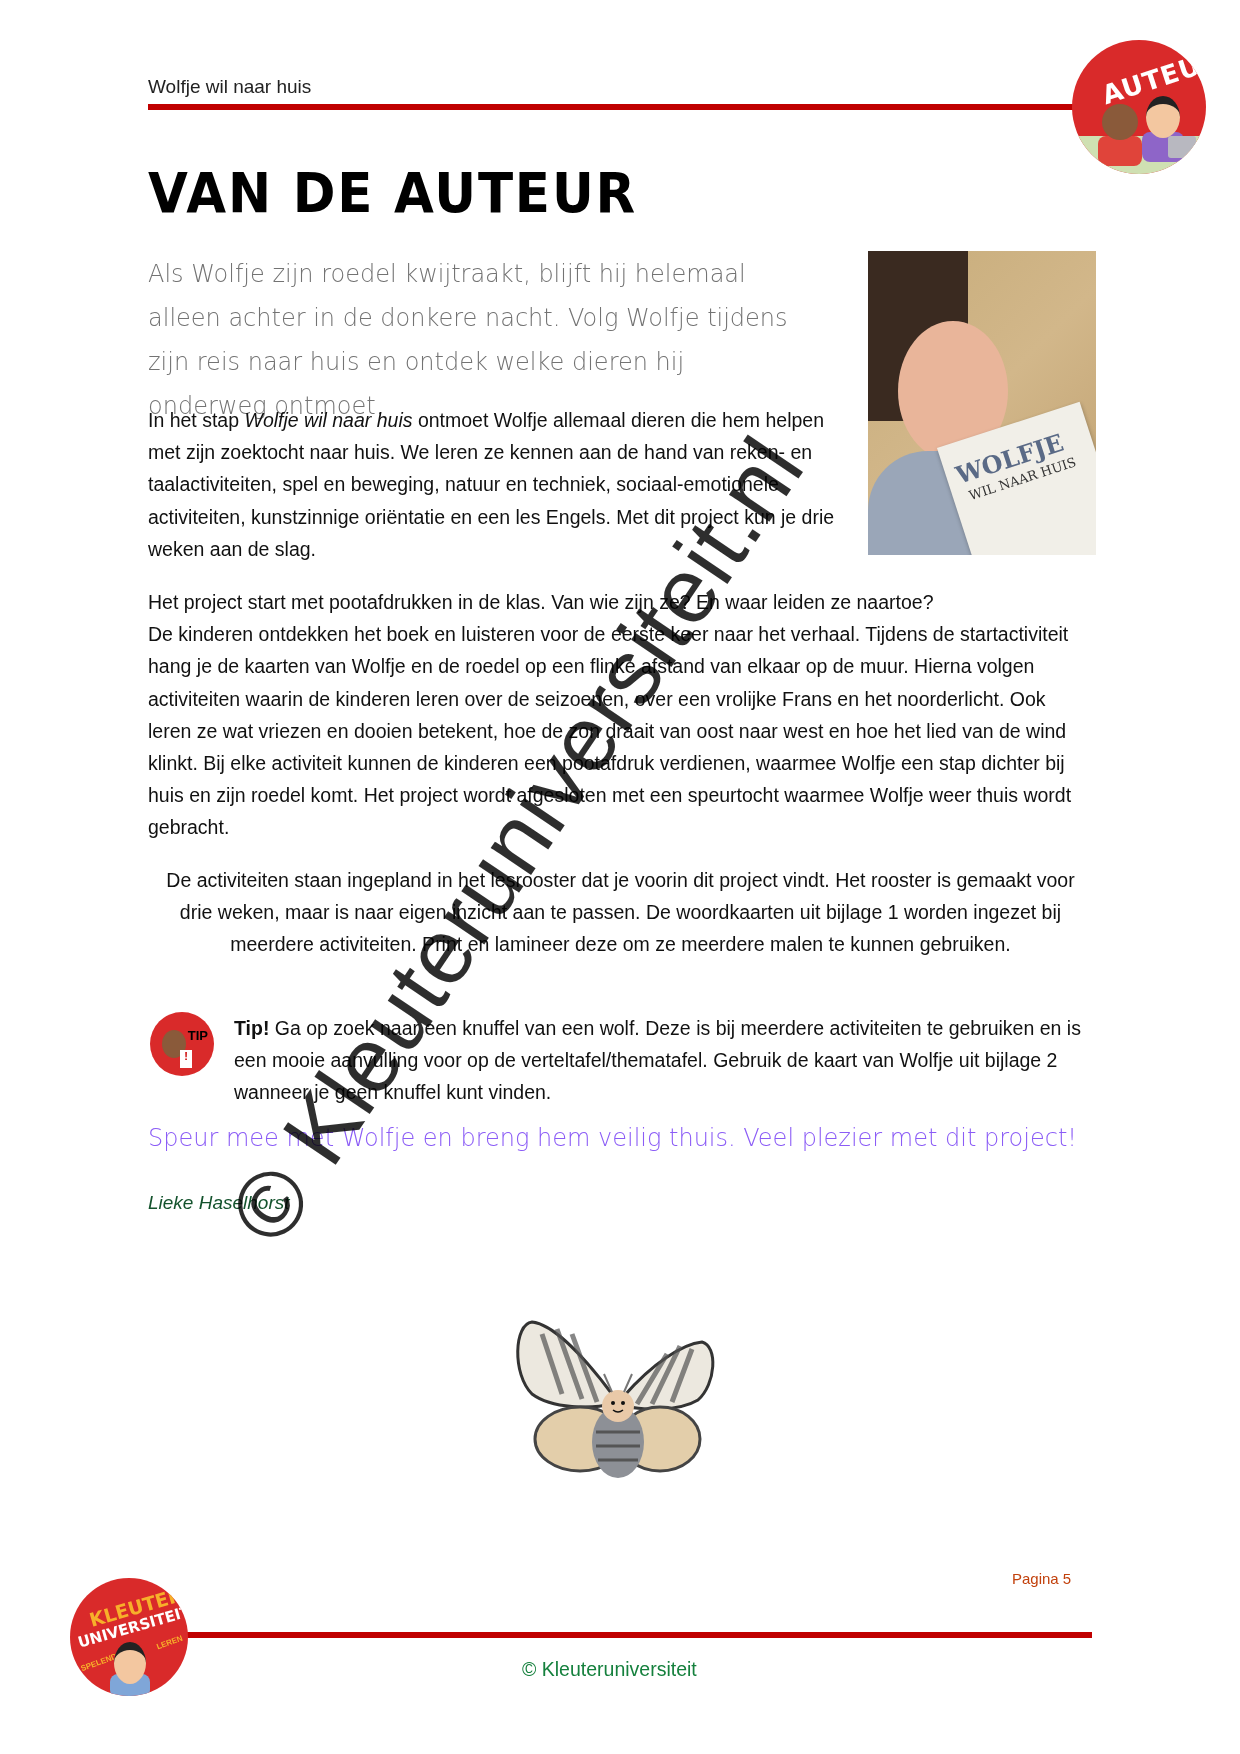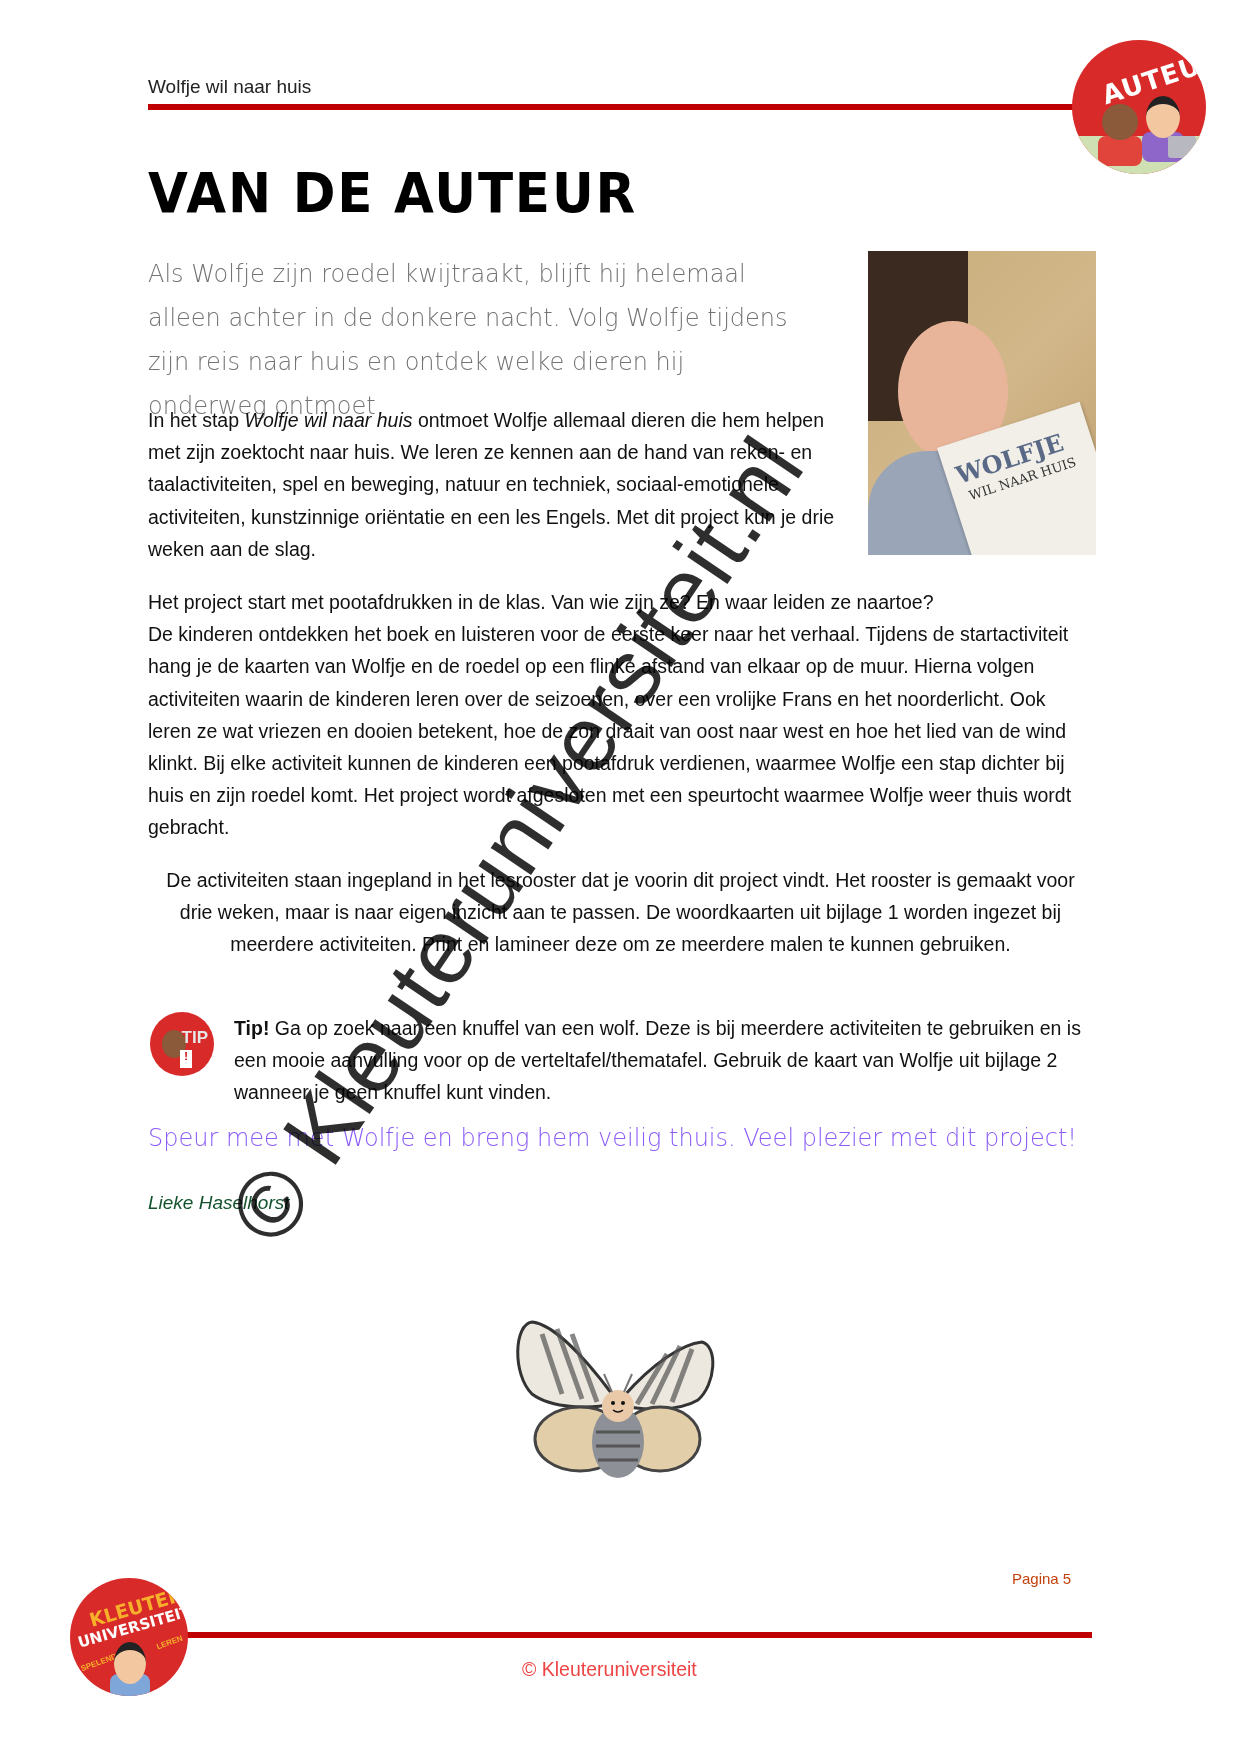--- a/index.html
+++ b/index.html
@@ -33,21 +33,21 @@
   .photo .book .bt1 { position:absolute; left:10px; top:18px; font-family:"DejaVu Serif", serif; font-size:24px; color:#5a6a86; font-weight:bold; }
   .photo .book .bt2 { position:absolute; left:16px; top:48px; font-family:"DejaVu Serif", serif; font-size:13px; color:#333; }
 
   .body-text { position:absolute; left:148px; font-size:19.5px; line-height:32.2px; color:#111; }
   .p1 { top:404px; width:690px; }
   .p2 { top:586px; width:945px; }
   .p3 { top:864px; width:945px;text-align:center; }
   .tip { position:absolute; left:234px; top:1012px; width:850px; font-size:19.5px; line-height:32.2px; }
   .tip b { font-weight:bold; }
   .tip-icon { position:absolute; left:150px; top:1012px; width:64px; height:64px; border-radius:50%; background:#d92a2a; overflow:hidden; }
-  .tip-icon .tt { position:absolute; right:6px; top:16px; font-size:17px; font-weight:bold; color:#e5e5e5; }
+  .tip-icon .tt { position:absolute; right:6px; top:16px; font-size:13px; font-weight:bold; color:#000000; }
   .tip-icon .kid { position:absolute; left:12px; top:18px; width:24px; height:28px; border-radius:50%; background:#8a5a3a; }
   .tip-icon .card { position:absolute; left:30px; top:38px; width:12px; height:18px; background:#fff; font-size:11px; color:#c00; text-align:center; font-weight:bold; }
 
   .closing { position:absolute; left:148px; top:1124px; font-family:"DejaVu Sans", sans-serif; font-size:24px; font-weight:300; color:#8b5cf6; }
   .signature { position:absolute; left:148px; top:1192px; font-size:19px; font-style:italic; color:#14532d; }
 
   .moth { position:absolute; left:512px; top:1314px; width:210px; height:170px; }
 
   .watermark { position:absolute; left:190px; top:850px; width:1000px; font-size:92px; color:rgba(0,0,0,0.82);
         white-space:nowrap; transform:rotate(-56deg); transform-origin:left center; font-family:"Liberation Sans", sans-serif;
@@ -55,21 +55,21 @@
   .watermark { left:252px; top:1180px; }
 
   .footer-rule { position:absolute; left:176px; top:1632px; width:916px; height:6px; background:#c00000; }
   .badge-bottom { left:70px; top:1578px; width:118px; height:118px; }
   .badge-bottom .l1 { position:absolute; left:18px; top:18px; font-family:"DejaVu Sans", sans-serif; font-weight:bold; font-size:19px; color:#f7b02a; transform:rotate(-16deg); }
   .badge-bottom .l2 { position:absolute; left:6px; top:40px; font-family:"DejaVu Sans", sans-serif; font-weight:bold; font-size:15px; color:#fff; transform:rotate(-16deg); }
   .badge-bottom .girl { position:absolute; left:44px; top:64px; width:32px; height:34px; border-radius:50%; background:#f3c7a0; border-top:8px solid #222; }
   .badge-bottom .dress { position:absolute; left:40px; top:96px; width:40px; height:24px; background:#7fa6d8; border-radius:8px; }
   .badge-bottom .s1 { position:absolute; left:10px; top:80px; font-size:8px; color:#f7b02a; font-weight:bold; transform:rotate(-20deg); }
   .badge-bottom .s2 { position:absolute; left:86px; top:60px; font-size:8px; color:#f7b02a; font-weight:bold; transform:rotate(-20deg); }
-  .footer-copy { position:absolute; left:522px; top:1658px; font-size:19.5px; color:#ef4444; }
+  .footer-copy { position:absolute; left:522px; top:1658px; font-size:19.5px; color:#15803d; }
   .footer-page { position:absolute; left:1012px; top:1570px; font-size:15px; color:#c2410c; }
 </style>
 </head>
 <body>
 
 <div class="header-title">Wolfje wil naar huis</div>
 <div class="header-rule"></div>
 <div class="badge badge-top">
   <span class="btxt">AUTEUR</span>
   <div class="floor"></div>

